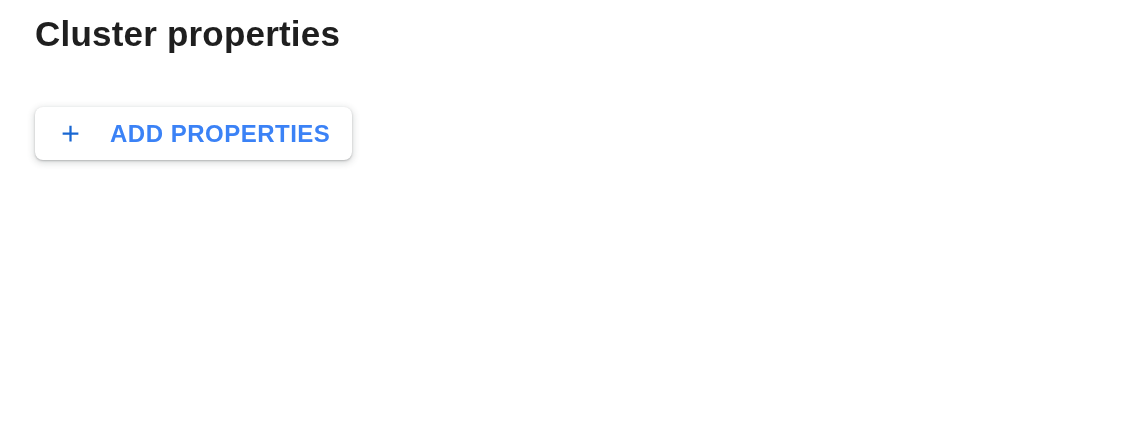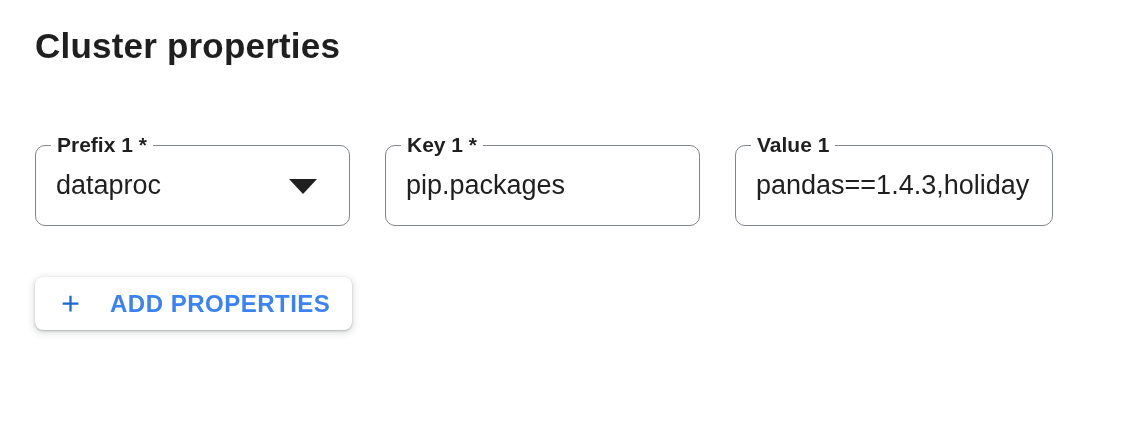--- a/index.html
+++ b/index.html
@@ -13,21 +13,21 @@
   .page {
     position: relative;
     width: 1122px;
     height: 432px;
     background: #ffffff;
     padding-left: 35px;
     overflow: hidden;
   }
   .page-title {
     margin: 0;
-    padding-top: 24px;
+    padding-top: 12px;
     font-size: 35px;
     line-height: 44px;
     font-weight: 700;
     letter-spacing: 0.2px;
     color: #1f1f1f;
   }
   .page-description {
     margin: 0;
     margin-top: 30px;
     font-size: 20px;
@@ -119,39 +119,20 @@
   }
 </style>
 </head>
 <body>
 
 <div class="page">
 
   <h1 class="page-title">Cluster properties</h1>
 
 
-  <div class="fields-row">
-
-    <div class="field prefix-field">
-      <span class="field-label">Prefix 1 *</span>
-      <span class="field-value-text">dataproc</span>
-      <span class="dropdown-arrow"></span>
-    </div>
-
-    <div class="field key-field">
-      <span class="field-label">Key 1 *</span>
-      <input type="text" value="pip.packages" style="">
-    </div>
-
-    <div class="field value-field">
-      <span class="field-label">Value 1</span>
-      <input type="text" value="pandas==1.4.3,holiday" style="">
-    </div>
-
-  </div>
 
   <button class="add-properties-button">
     <svg class="plus-icon-svg" viewBox="0 0 24 24" fill="#1967d2" xmlns="http://www.w3.org/2000/svg">
       <path d="M19 13h-6v6h-2v-6H5v-2h6V5h2v6h6v2z"></path>
     </svg>
     <span>ADD PROPERTIES</span>
   </button>
 
 </div>
 

